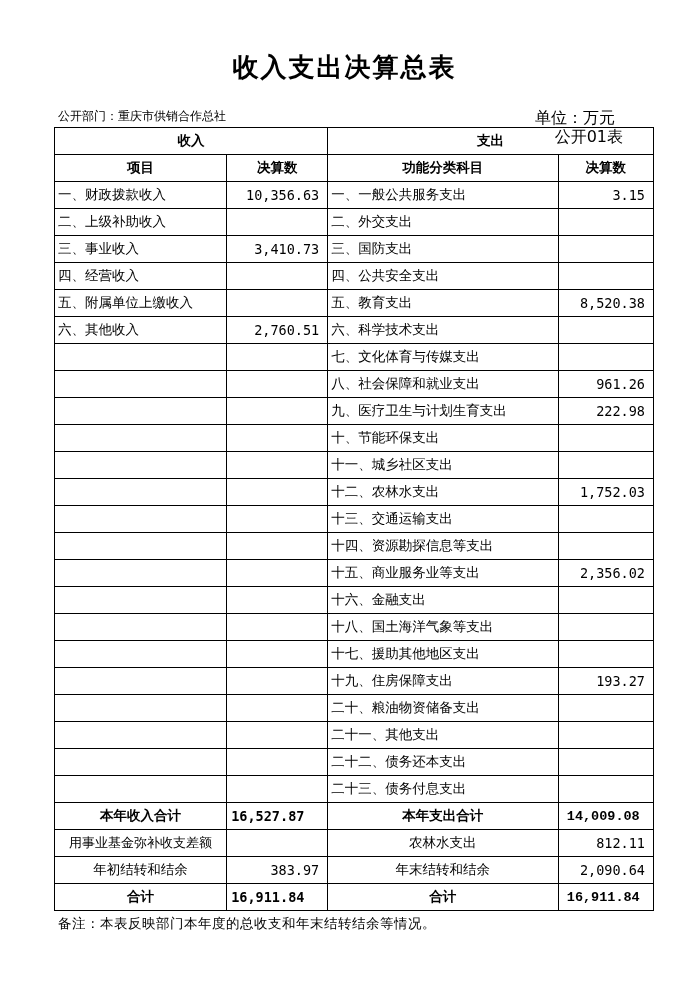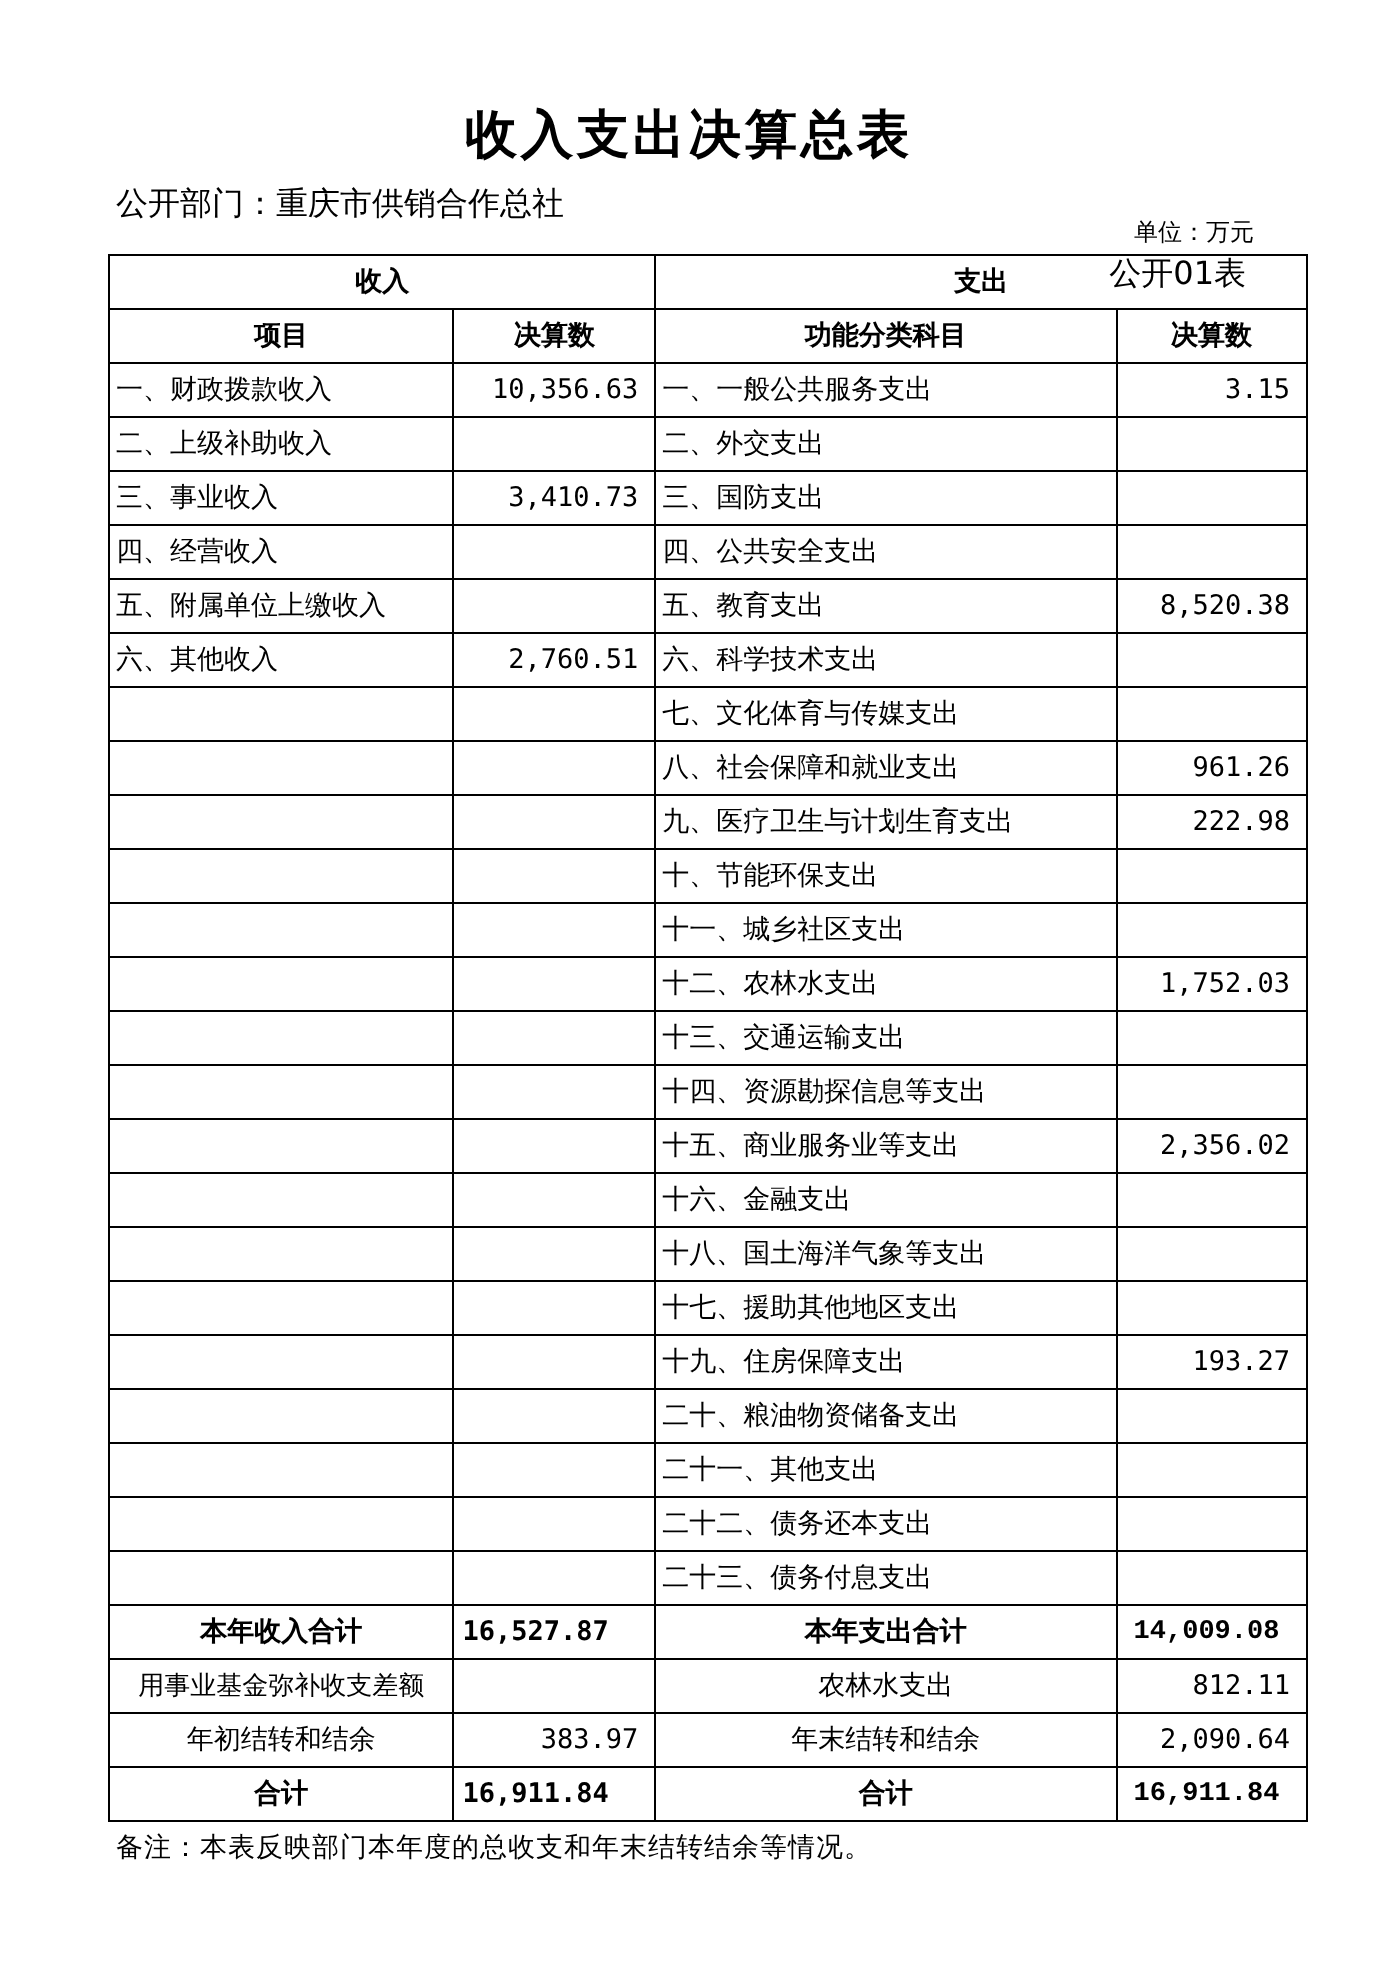--- a/index.html
+++ b/index.html
@@ -1,20 +1,20 @@
 <!DOCTYPE html>
 <html><head>
 <meta charset="utf-8">
 <style>
   html, body { margin:0; padding:0; background:#ffffff; }
   body { width:689px; height:986px; position:relative; font-family:"DejaVu Sans", sans-serif; color:#000; overflow:hidden; }
   .title { position:absolute; left:0; width:689px; top:50px; text-align:center; font-family:"DejaVu Serif", serif; font-size:26px; font-weight:bold; letter-spacing:2px; }
   .formno { position:absolute; right:66px; top:89px; font-size:16px;margin-top:38px; }
-  .dept { position:absolute; left:58px; top:92px; font-size:16px; }
-  .unit { position:absolute; right:62px; top:108px; font-size:12px; }
+  .dept { position:absolute; left:58px; top:108px; font-size:12px; }
+  .unit { position:absolute; right:74px; top:108px; font-size:16px; }
   table.sheet { position:absolute; left:54px; top:127px; border-collapse:collapse; table-layout:fixed; width:600px; }
   table.sheet td { border:1px solid #000; height:26px; padding:0 3px; font-size:13.5px; white-space:nowrap; overflow:hidden; }
   .c1 { width:157px; } .c2 { width:92px; } .c3 { width:210px; } .c4 { width:87px; }
   .hdr { text-align:center; font-weight:bold; font-size:14px; }
   .num { text-align:right; font-family:"DejaVu Sans Mono", monospace; font-size:12.5px; padding-right:8px !important; }
   .tot-label { text-align:center; font-weight:bold; font-size:14px; }
   .tot-num { font-weight:bold; font-family:"DejaVu Sans Mono", monospace; font-size:13px; text-align:left; padding-left:4px !important; }
   .tot-num-r { font-weight:bold; font-family:Liberation Mono, monospace; font-size:13px; text-align:center; padding-right:8px !important; }
   .center { text-align:center; }
   .note { position:absolute; left:58px; top:915px; font-size:13.5px; letter-spacing:0.5px; }

